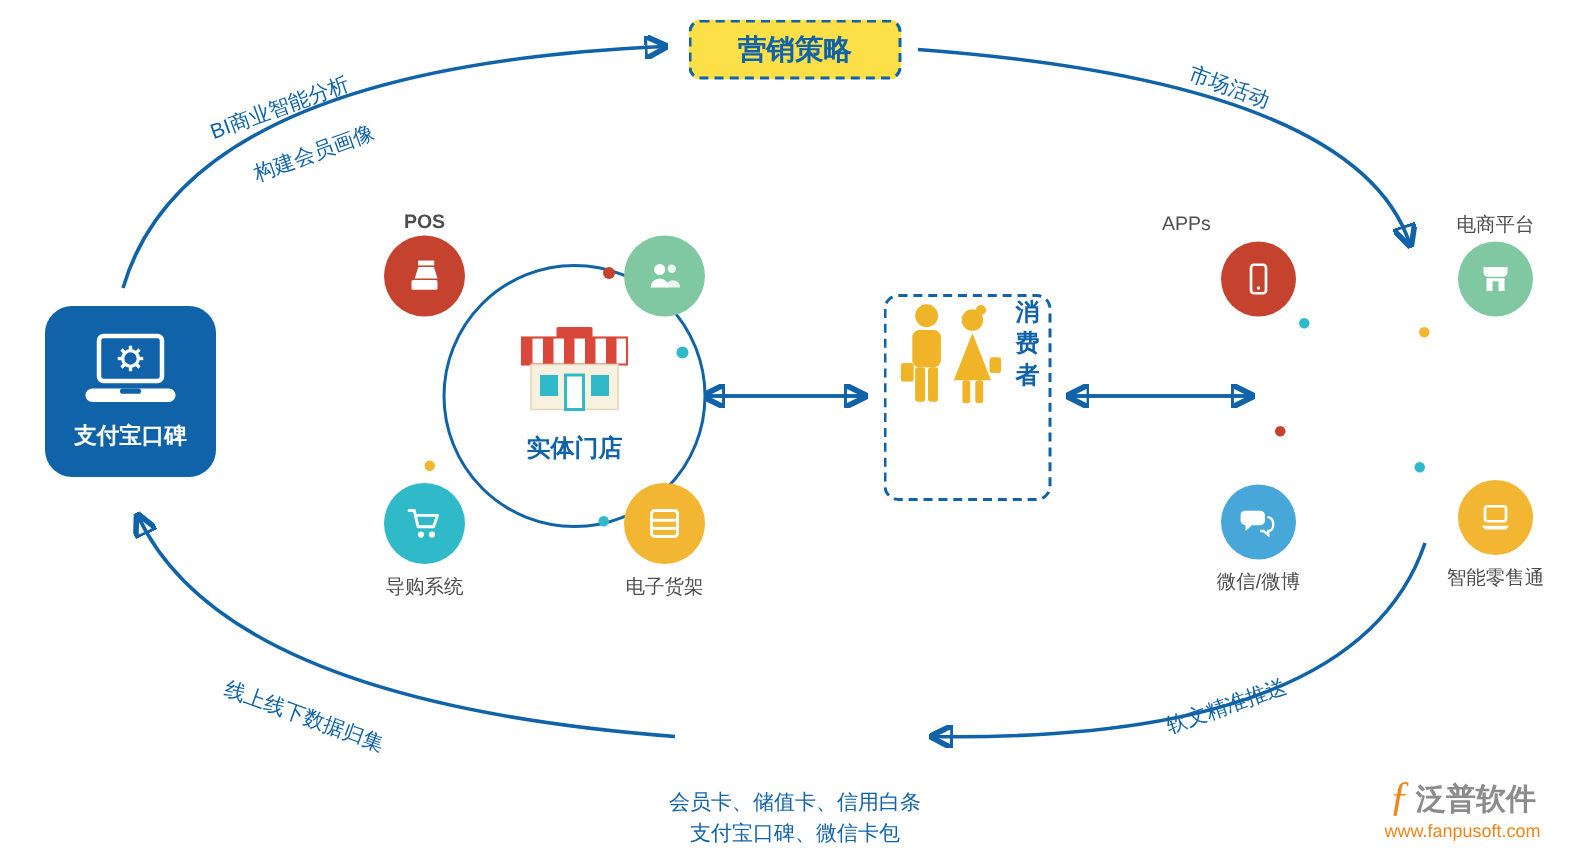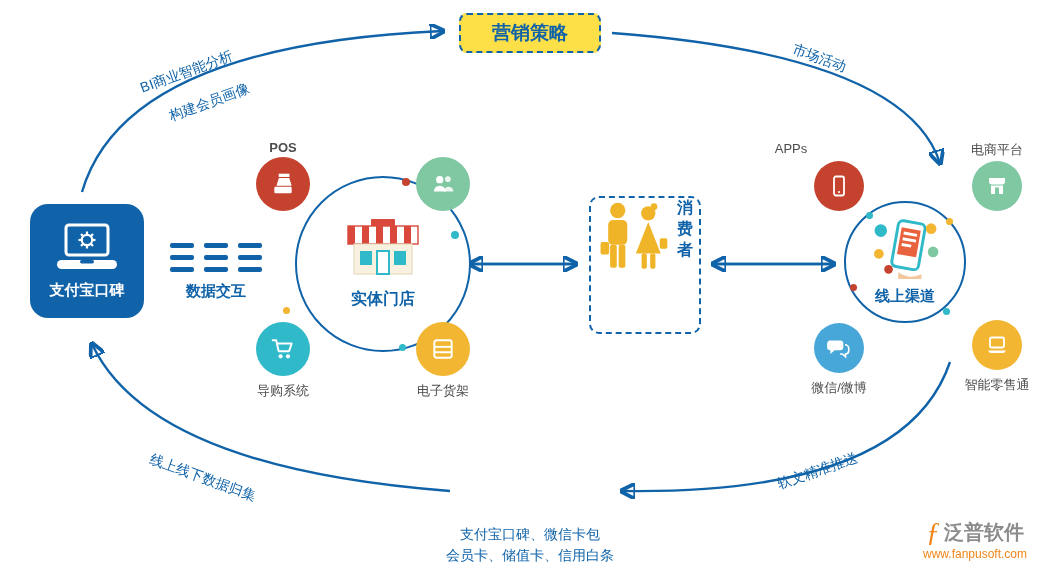--- a/index.html
+++ b/index.html
@@ -125,34 +125,20 @@
           <line x1="39" y1="11" x2="36.8" y2="13.2"></line>
             <line x1="29.2" y1="20.8" x2="27" y2="23"></line>
         </g>
         <rect x="3" y="37" width="60" height="9" rx="4.5" fill="#fff"></rect>
         <rect x="26" y="37" width="14" height="3.5" rx="1.7" fill="#1063a8"></rect>
       </svg>
     </span>
     <div class="lbl">支付宝口碑</div>
   </div>
 
-  <div class="data-ex abs">
-    <div class="bars">
-      <span></span>
-        <span></span>
-        <span></span>
-      <span></span>
-        <span></span>
-        <span></span>
-      <span></span>
-        <span></span>
-        <span></span>
-    </div>
-    <div class="lbl">数据交互</div>
-  </div>
 
   <div class="big-circle store-circle abs">
     <span>
       <svg width="86" height="58" viewBox="0 0 86 58">
         <rect x="31" y="0" width="24" height="7" rx="1" fill="#d9483b"></rect>
         <rect x="8" y="7" width="70" height="18" fill="#fff" stroke="#d9483b" stroke-width="1.4"></rect>
         <g fill="#d9483b">
           <rect x="8" y="7" width="7" height="18"></rect>
             <rect x="22" y="7" width="7" height="18"></rect>
           <rect x="36" y="7" width="7" height="18"></rect>
@@ -222,40 +208,20 @@
         <circle cx="66" cy="9" r="3.5"></circle>
         <path d="M60 25 L47 58 h26 z"></path>
         <rect x="53" y="58" width="5.5" height="16" rx="2"></rect>
         <rect x="62" y="58" width="5.5" height="16" rx="2"></rect>
         <rect x="72" y="42" width="8" height="11" rx="2"></rect>
       </svg>
     </span>
     <div class="node-label">消费者</div>
   </div>
 
-  <div class="big-circle online-circle abs">
-    <span>
-      <svg width="72" height="60" viewBox="0 0 74 62">
-        <g transform="rotate(10 40 30)">
-          <rect x="26" y="3" width="28" height="48" rx="5" fill="#fff" stroke="#2fb9c9" stroke-width="3"></rect>
-          <rect x="30" y="10" width="20" height="28" fill="#e8623d"></rect>
-          <rect x="33" y="14" width="14" height="3" fill="#fff"></rect>
-          <rect x="33" y="20" width="14" height="3" fill="#fff"></rect>
-          <rect x="33" y="26" width="10" height="3" fill="#fff"></rect>
-        </g>
-        <circle cx="12" cy="12" r="6.5" fill="#2fb9c9"></circle>
-        <circle cx="64" cy="10" r="5.5" fill="#f2b632"></circle>
-        <circle cx="10" cy="36" r="5" fill="#f2b632"></circle>
-        <circle cx="66" cy="34" r="5.5" fill="#7fc8a2"></circle>
-        <circle cx="20" cy="52" r="4.5" fill="#c5432e"></circle>
-        <path d="M30 55 q12 8 24 2 l0 5 h-24 z" fill="#f3c79e"></path>
-      </svg>
-    </span>
-    <div class="node-label">线上渠道</div>
-  </div>
 
   <span class="abs dot d7 teal" style="left:866px; top:212px;"></span>
   <span class="abs dot d7 yellow" style="left:946px; top:218px;"></span>
   <span class="abs dot d7 red" style="left:850px; top:284px;"></span>
   <span class="abs dot d7 teal" style="left:943px; top:308px;"></span>
 
   <div class="abs sat-label" style="left:756px; top:141px; width:70px;">APPs</div>
   <div class="abs sat small red" style="left:814px; top:161px;">
     <svg width="24" height="24" viewBox="0 0 24 24">
       <rect x="7" y="2.5" width="10" height="19" rx="2" fill="none" stroke="#fff" stroke-width="1.8"></rect>
@@ -286,22 +252,22 @@
       <path d="M3 17.5 h18 l-2 2.5 H5 z" fill="#fff"></path>
     </svg>
   </div>
   <div class="abs sat-label" style="left:947px; top:376px; width:100px;">智能零售通</div>
 
   <div class="dashed-box strategy-box abs">
     <span>营销策略</span>
   </div>
 
   <div class="tools-notes abs">
+    <div>会员卡、储值卡、信用白条</div>
     <div>支付宝口碑、微信卡包</div>
-    <div>会员卡、储值卡、信用白条</div>
   </div>
 
   <div class="arc-label abs" style="left:141px; top:80px; transform:rotate(-20deg);">BI商业智能分析</div>
   <div class="arc-label abs" style="left:170px; top:108px; transform:rotate(-20deg);">构建会员画像</div>
   <div class="arc-label abs" style="left:793px; top:40px; transform:rotate(20deg);">市场活动</div>
   <div class="arc-label abs" style="left:778px; top:476px; transform:rotate(-19deg);">软文精准推送</div>
   <div class="arc-label abs" style="left:150px; top:450px; transform:rotate(20deg);">线上线下数据归集</div>
 
   <div class="logo abs">
     <div class="row">

